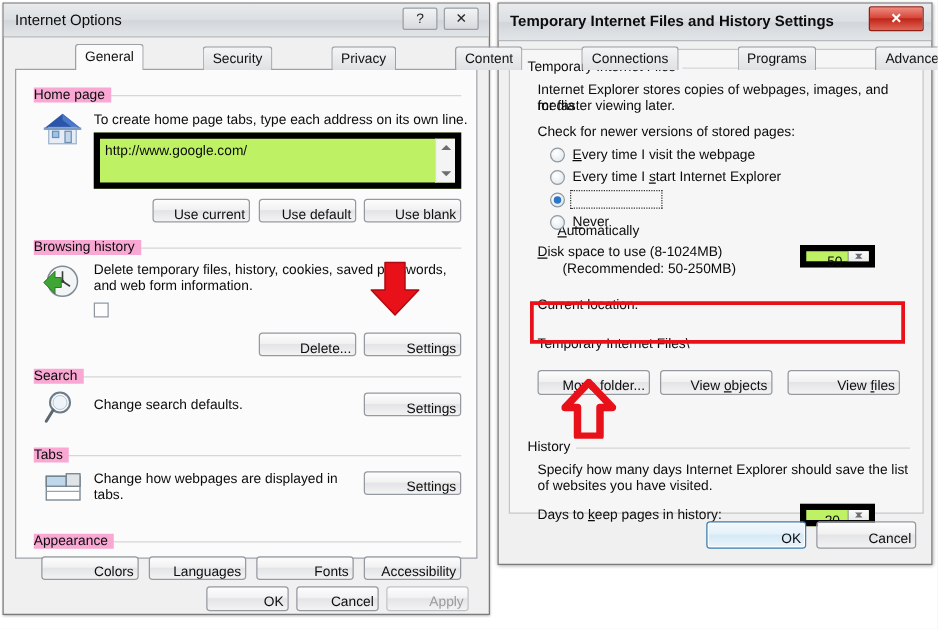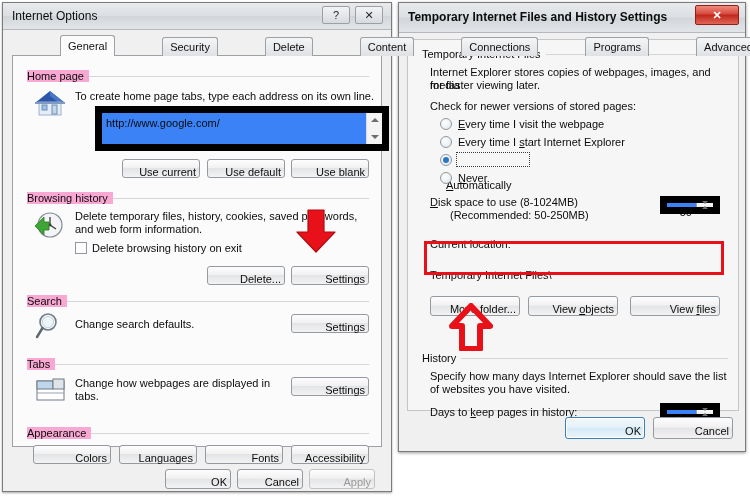--- a/index.html
+++ b/index.html
@@ -149,24 +149,23 @@
     padding: 3px;
   }
   .btn.disabled { color: #9a9a9a; border-color: #c0c3c6; }
   .btn.default-focus {
     border: 1px solid #3c7fb1;
     box-shadow: inset 0 0 0 1px #ffffff;
     background: linear-gradient(to bottom, #f2f8fc 0%, #e5f1f9 46%, #d4e9f6 50%, #eaf5fb 100%);
   }
 
   .txtbox {
-    background: #3b82f6;
-    border: 7px solid #000000;
-    box-sizing: border-box;
-    margin-left: 20px;
+    background: #bef264;
+    border: 5px solid #000000;
+    box-sizing: border-box;
   }
   .scroll-col {
     position: absolute;
     right: 0px;
     top: 0px;
     bottom: 0px;
     width: 15px;
     background: #f4f4f4;
     border-left: 1px solid #dcdcdc;
   }
@@ -265,21 +264,21 @@
 
   <div class="titlebar">
     <span class="title-text">Internet Options</span>
     <div class="caption-btn" style="right:41px;">?</div>
     <div class="caption-btn" style="right:8px;">✕</div>
   </div>
 
   <div class="tabstrip">
     <div class="tab active">General</div>
     <div class="tab">Security</div>
-    <div class="tab">Delete</div>
+    <div class="tab">Privacy</div>
     <div class="tab">Content</div>
     <div class="tab">Connections</div>
     <div class="tab">Programs</div>
     <div class="tab">Advanced</div>
   </div>
 
   <div class="tabpanel">
 
     <div class="group" style="left:14px; top:20px; width:342px; height:112px;">
       <div class="group-rule"></div>
@@ -322,21 +321,20 @@
           <line x1="17" y1="15" x2="23" y2="19" stroke="#3a3a3a" stroke-width="1.3"></line>
           <circle cx="17" cy="15" r="1.4" fill="#3a3a3a"></circle>
           <polygon points="2,16 11,7 11,12 16,12 16,20 11,20 11,25" fill="#3fa535" stroke="#2a7a24" stroke-width="0.8"></polygon>
         </svg>
       </div>
 
       <div class="static" style="left:48px; top:12px; width:300px;">Delete temporary files, history, cookies, saved passwords,</div>
       <div class="static" style="left:48px; top:25px; width:300px;">and web form information.</div>
 
       <div class="cbox" style="left:48px; top:44px;"></div>
-      <div class="static" style="left:65px; top:44px;">Delete browsing history on exit</div>
 
       <div class="btn" style="position:absolute; left:180px; top:68px; width:78px; height:19px; line-height:18px;">Delete...</div>
       <div class="btn" style="position:absolute; left:264px; top:68px; width:78px; height:19px; line-height:18px;">Settings</div>
     </div>
 
     <div class="group" style="left:14px; top:245px; width:342px; height:52px;">
       <div class="group-rule"></div>
       <div class="group-title">Search</div>
 
       <div class="icon" style="left:8px; top:10px; width:30px; height:30px;">

